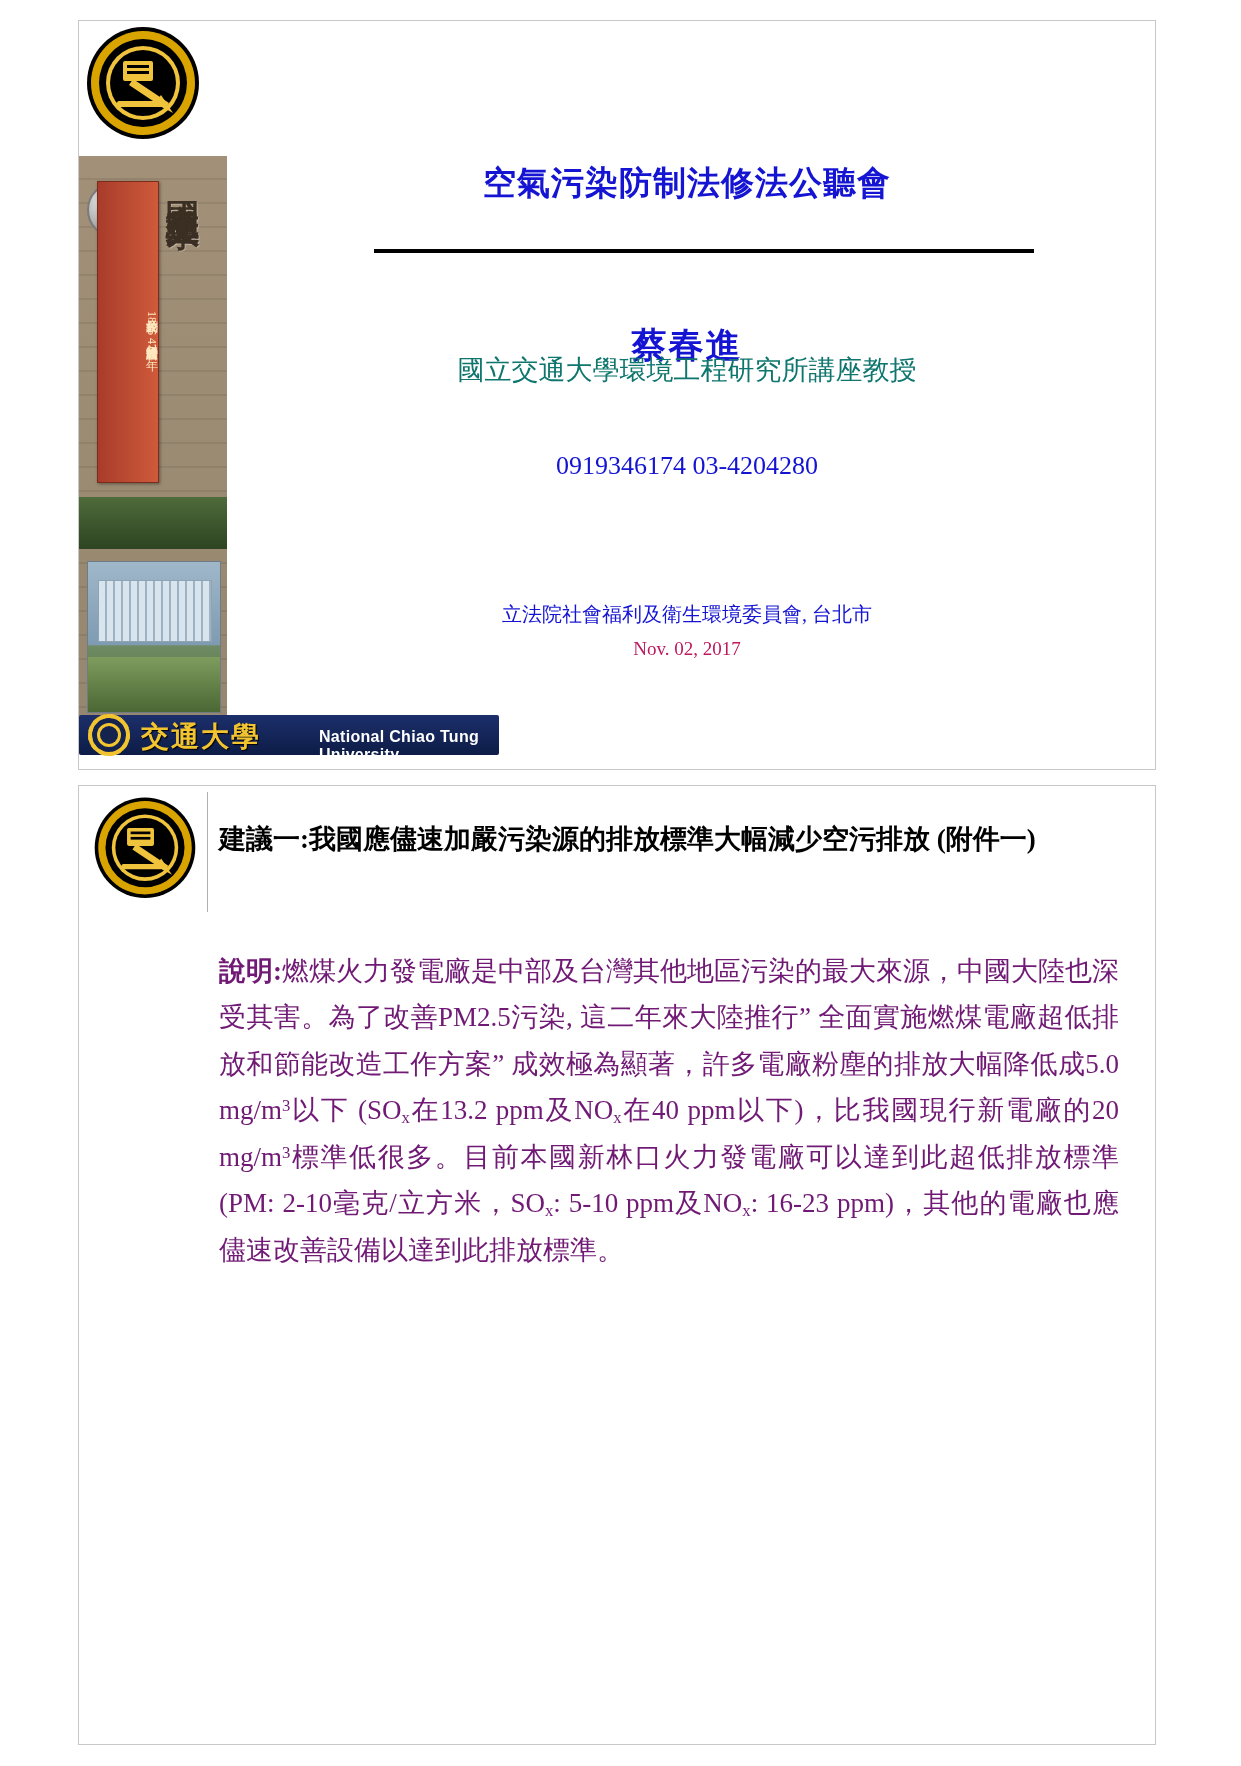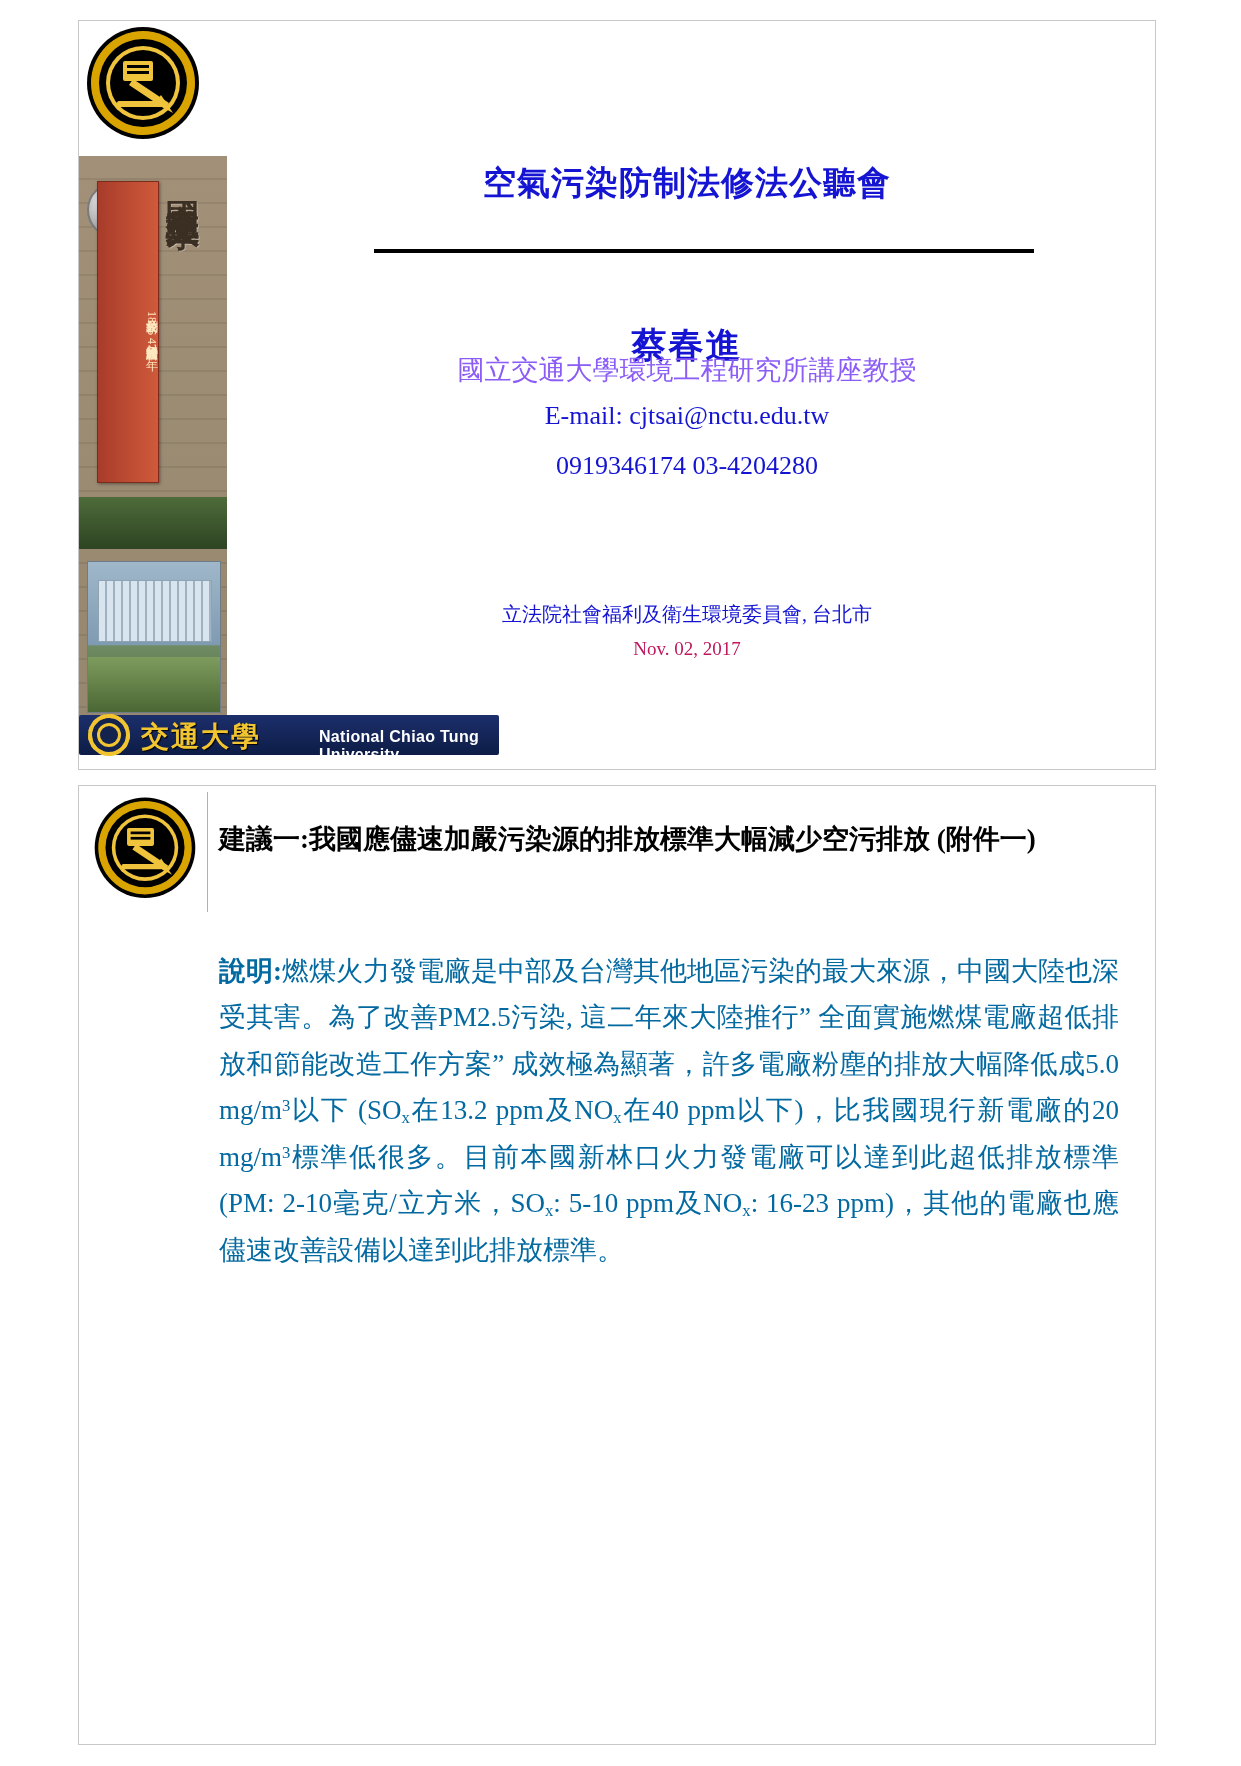--- a/index.html
+++ b/index.html
@@ -202,21 +202,21 @@
     color: #1414d2;
     letter-spacing: 2px;
     margin-top: 36px;
   }
   .s1-affil {
     position: absolute;
     left: 0; right: 10px;
     top: 330px;
     text-align: center;
     font-size: 27px;
-    color: #8b5cf6;
+    color: #0f766e;
     line-height: 1.45;
   }
   .s1-email {
     position: absolute;
     left: 0; right: 10px;
     top: 380px;
     text-align: center;
     font-size: 26px;
     color: #1414d2;
   }
@@ -282,21 +282,21 @@
     line-height: 1.6;
     color: #000000;
   }
   .s2-body {
     position: absolute;
     left: 140px;
     top: 162px;
     right: 36px;
     font-size: 27px;
     line-height: 1.72;
-    color: #0369a1;
+    color: #701a75;
     text-align: justify;
   }
   .s2-body b { font-weight: bold; }
   sub { font-size: 0.62em; vertical-align: -0.22em; }
   sup { font-size: 0.62em; vertical-align: 0.45em; }
   .lat { font-family: "Liberation Serif", serif; }
 </style>
 </head>
 <body>
 
@@ -362,21 +362,20 @@
       </div>
       <div class="band-cn">交通大學</div>
       <div class="band-en">National Chiao Tung University</div>
     </div>
 
     <div class="s1-content">
       <div class="s1-title">空氣污染防制法修法公聽會</div>
       <div class="s1-rule"></div>
       <div class="s1-name">蔡春進</div>
       <div class="s1-affil">國立交通大學環境工程研究所講座教授</div>
-      <div class="s1-email lat">E-mail: cjtsai@nctu.edu.tw</div>
       <div class="s1-phone lat">0919346174  03-4204280</div>
       <div class="s1-venue">立法院社會福利及衛生環境委員會, 台北市</div>
       <div class="s1-date lat">Nov. 02, 2017</div>
     </div>
   </div>
 
   <div class="slide2">
     <div class="s2-gear">
       <svg class="gear-svg" viewBox="0 0 128 128" xmlns="http://www.w3.org/2000/svg">
         <g transform="translate(64,62)">

